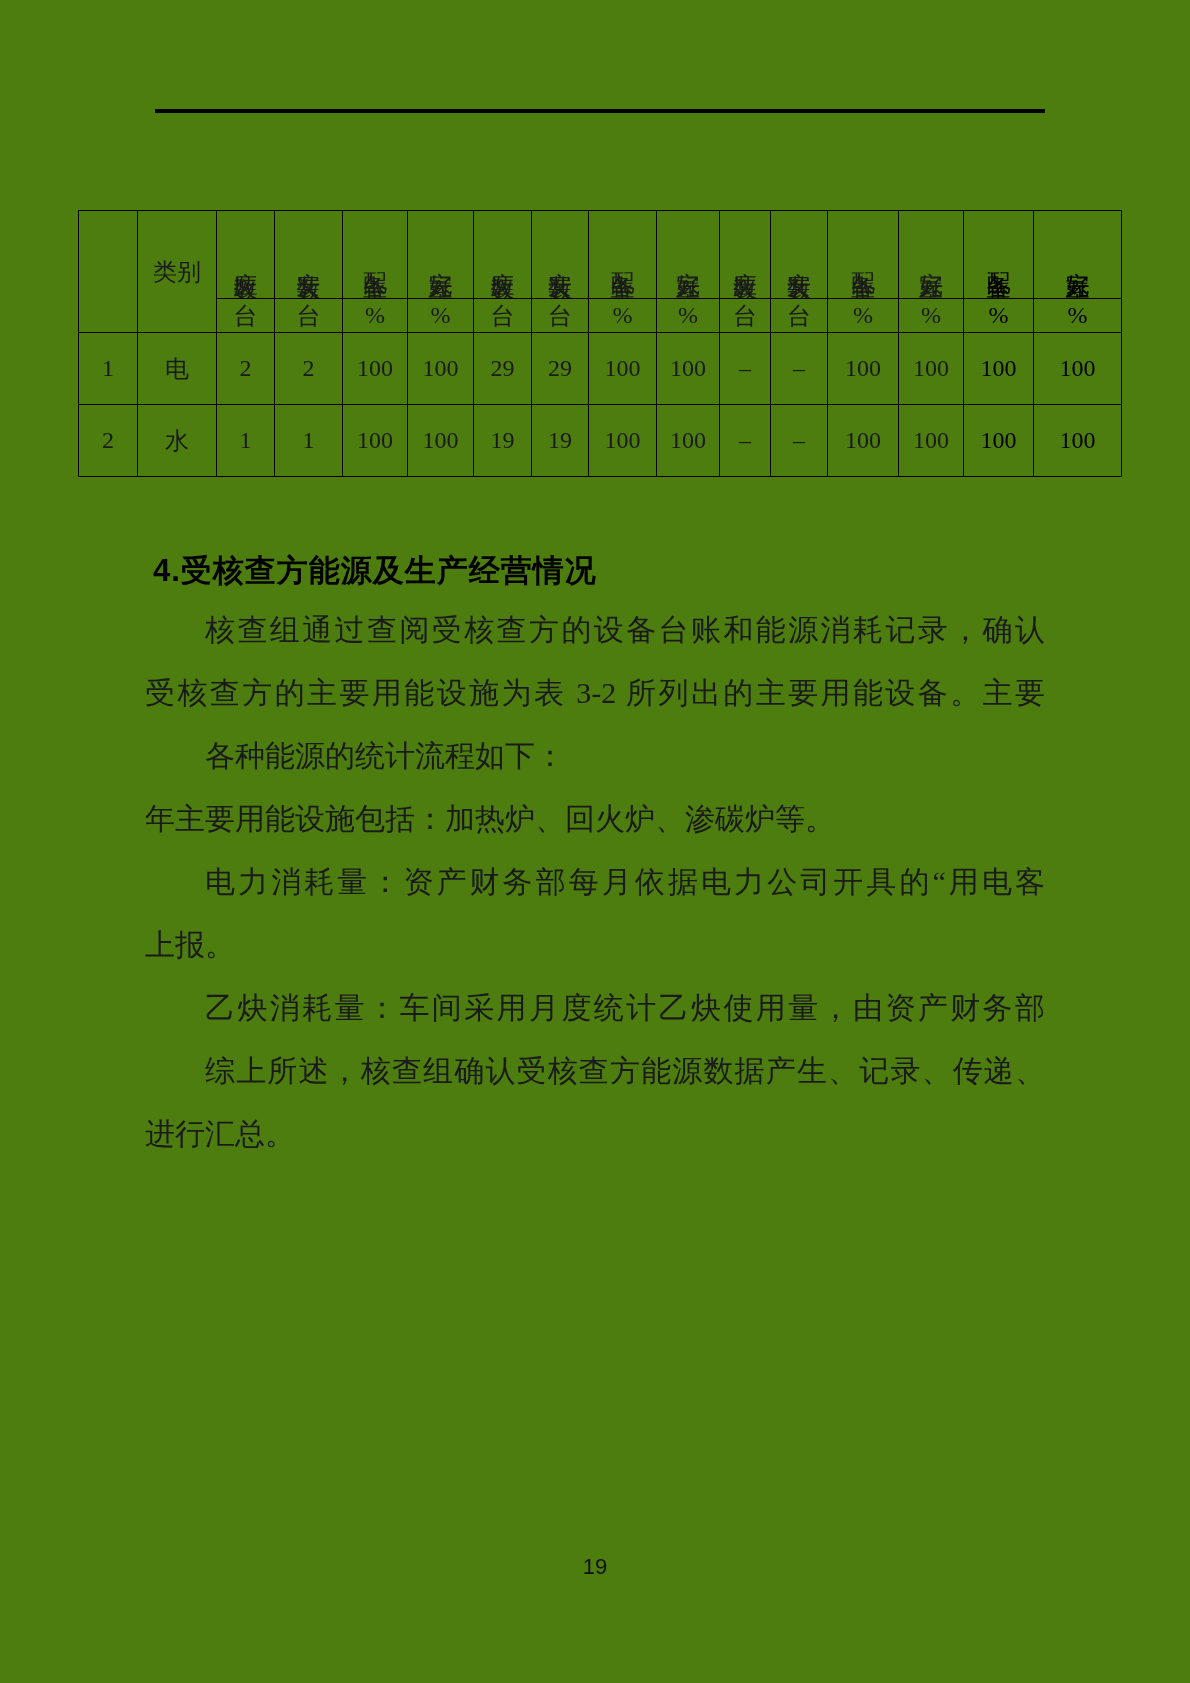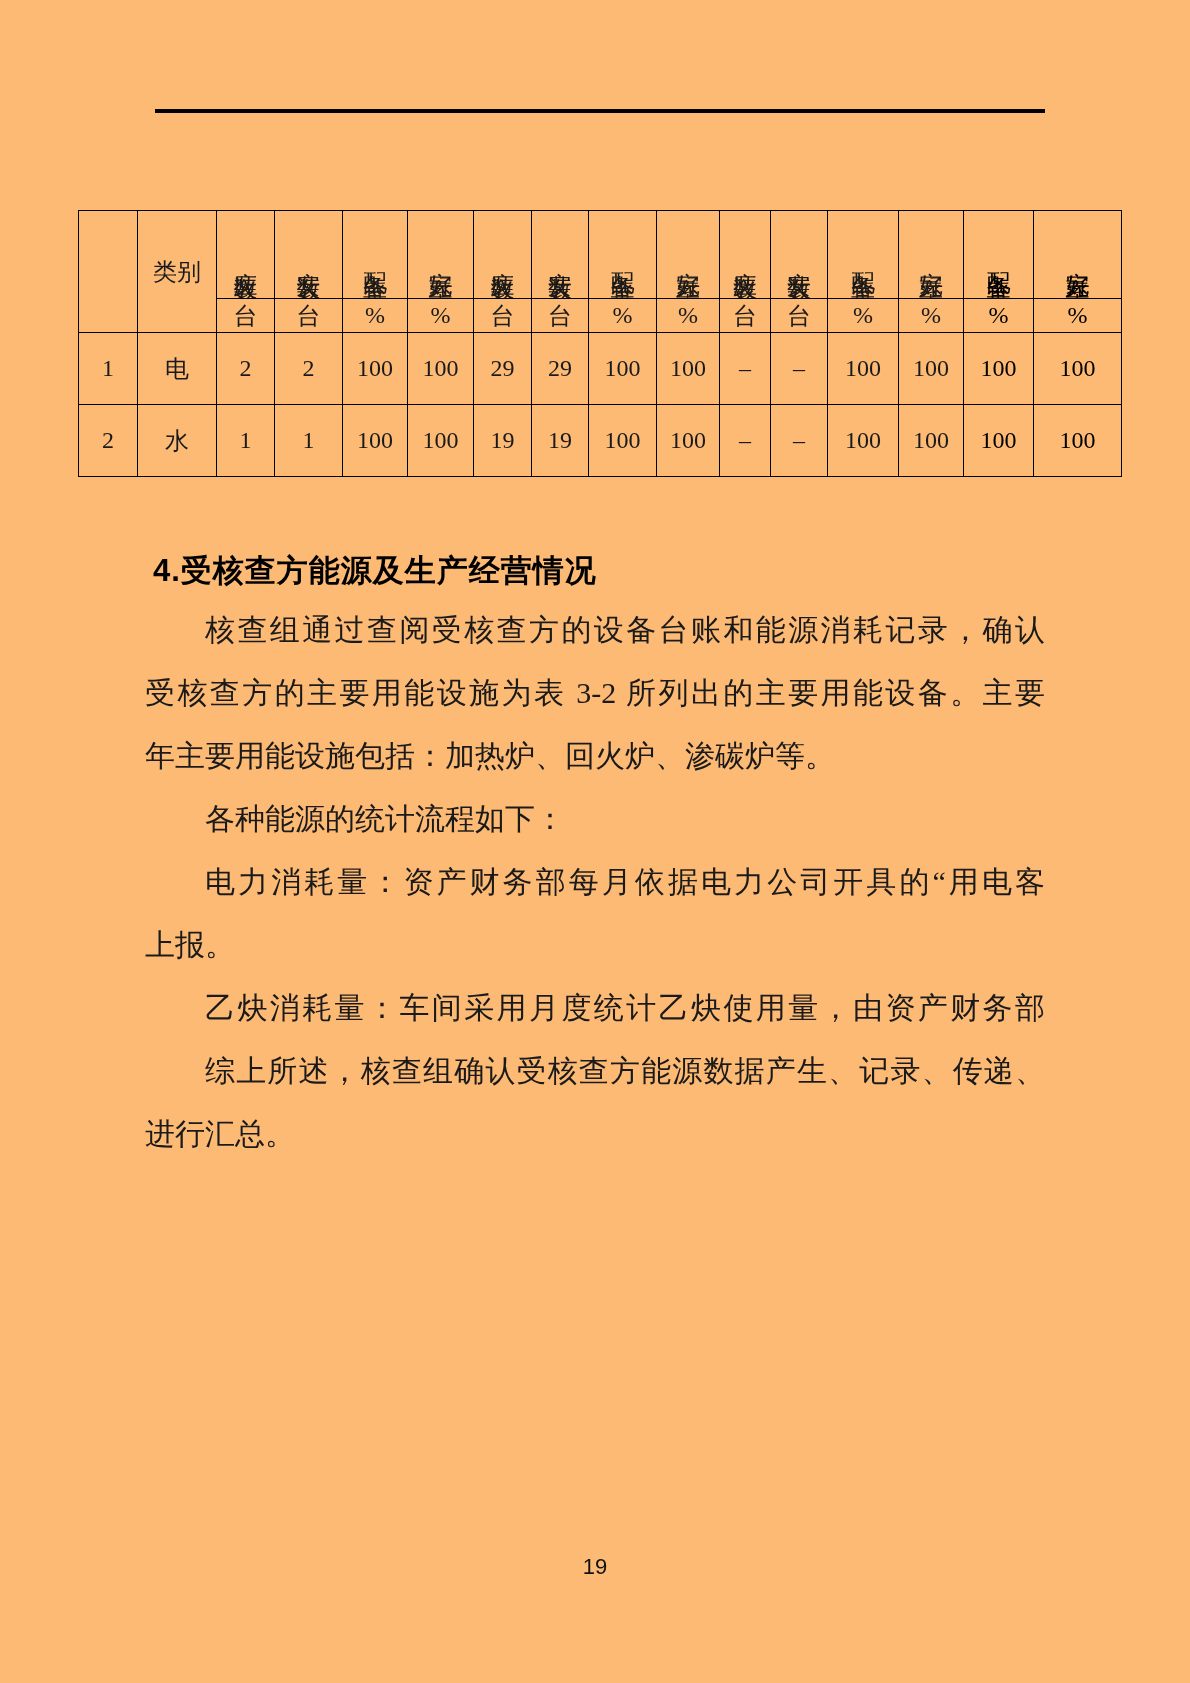--- a/index.html
+++ b/index.html
@@ -6,21 +6,21 @@
     margin: 0;
     padding: 0;
     background: #ffffff;
     font-family: "Liberation Serif", "DejaVu Serif", serif;
     color: #000000;
   }
   .page {
     position: relative;
     width: 1190px;
     height: 1683px;
-    background: #fdba74;
+    background: #4d7c0f;
     overflow: hidden;
   }
   .header-rule {
     position: absolute;
     left: 155px;
     top: 109px;
     width: 890px;
     height: 4px;
     background: #000000;
   }
@@ -195,22 +195,22 @@
         <td class="emph">100</td>
       </tr>
     </tbody>
   </table>
 
   <h2 class="section-heading">4.受核查方能源及生产经营情况</h2>
 
   <div class="body-text">
     <div class="line indent just">核查组通过查阅受核查方的设备台账和能源消耗记录，确认</div>
     <div class="line just">受核查方的主要用能设施为表 3-2 所列出的主要用能设备。主要</div>
+    <div class="line indent">各种能源的统计流程如下：</div>
     <div class="line">年主要用能设施包括：加热炉、回火炉、渗碳炉等。</div>
-    <div class="line indent">各种能源的统计流程如下：</div>
     <div class="line indent just">电力消耗量：资产财务部每月依据电力公司开具的“用电客</div>
     <div class="line">上报。</div>
     <div class="line indent just">乙炔消耗量：车间采用月度统计乙炔使用量，由资产财务部</div>
     <div class="line indent just">综上所述，核查组确认受核查方能源数据产生、记录、传递、</div>
     <div class="line">进行汇总。</div>
   </div>
 
   <div class="page-number">19</div>
 
 </div>

